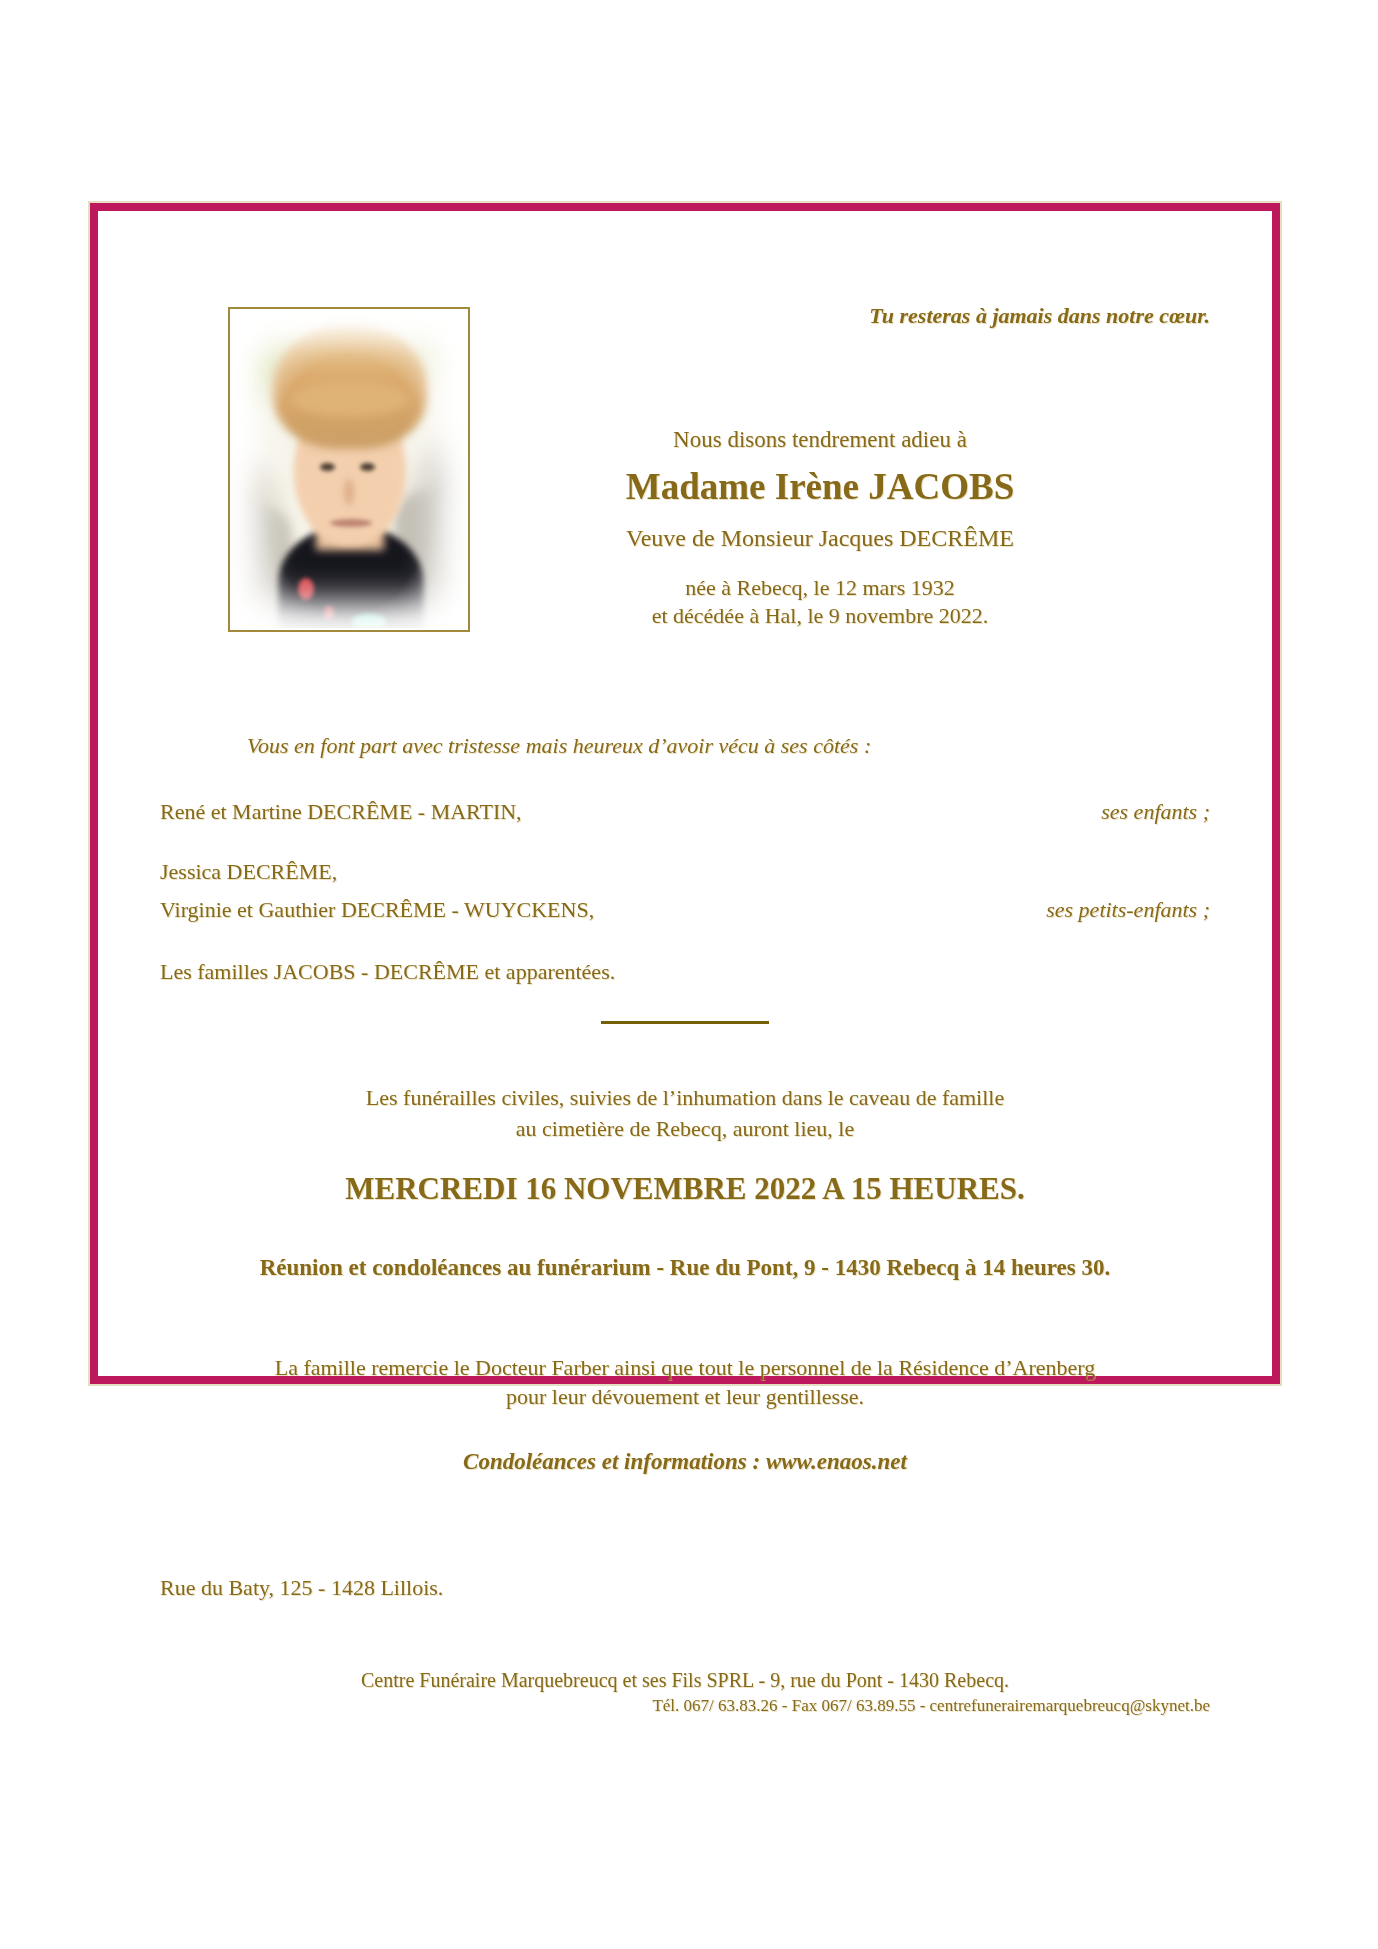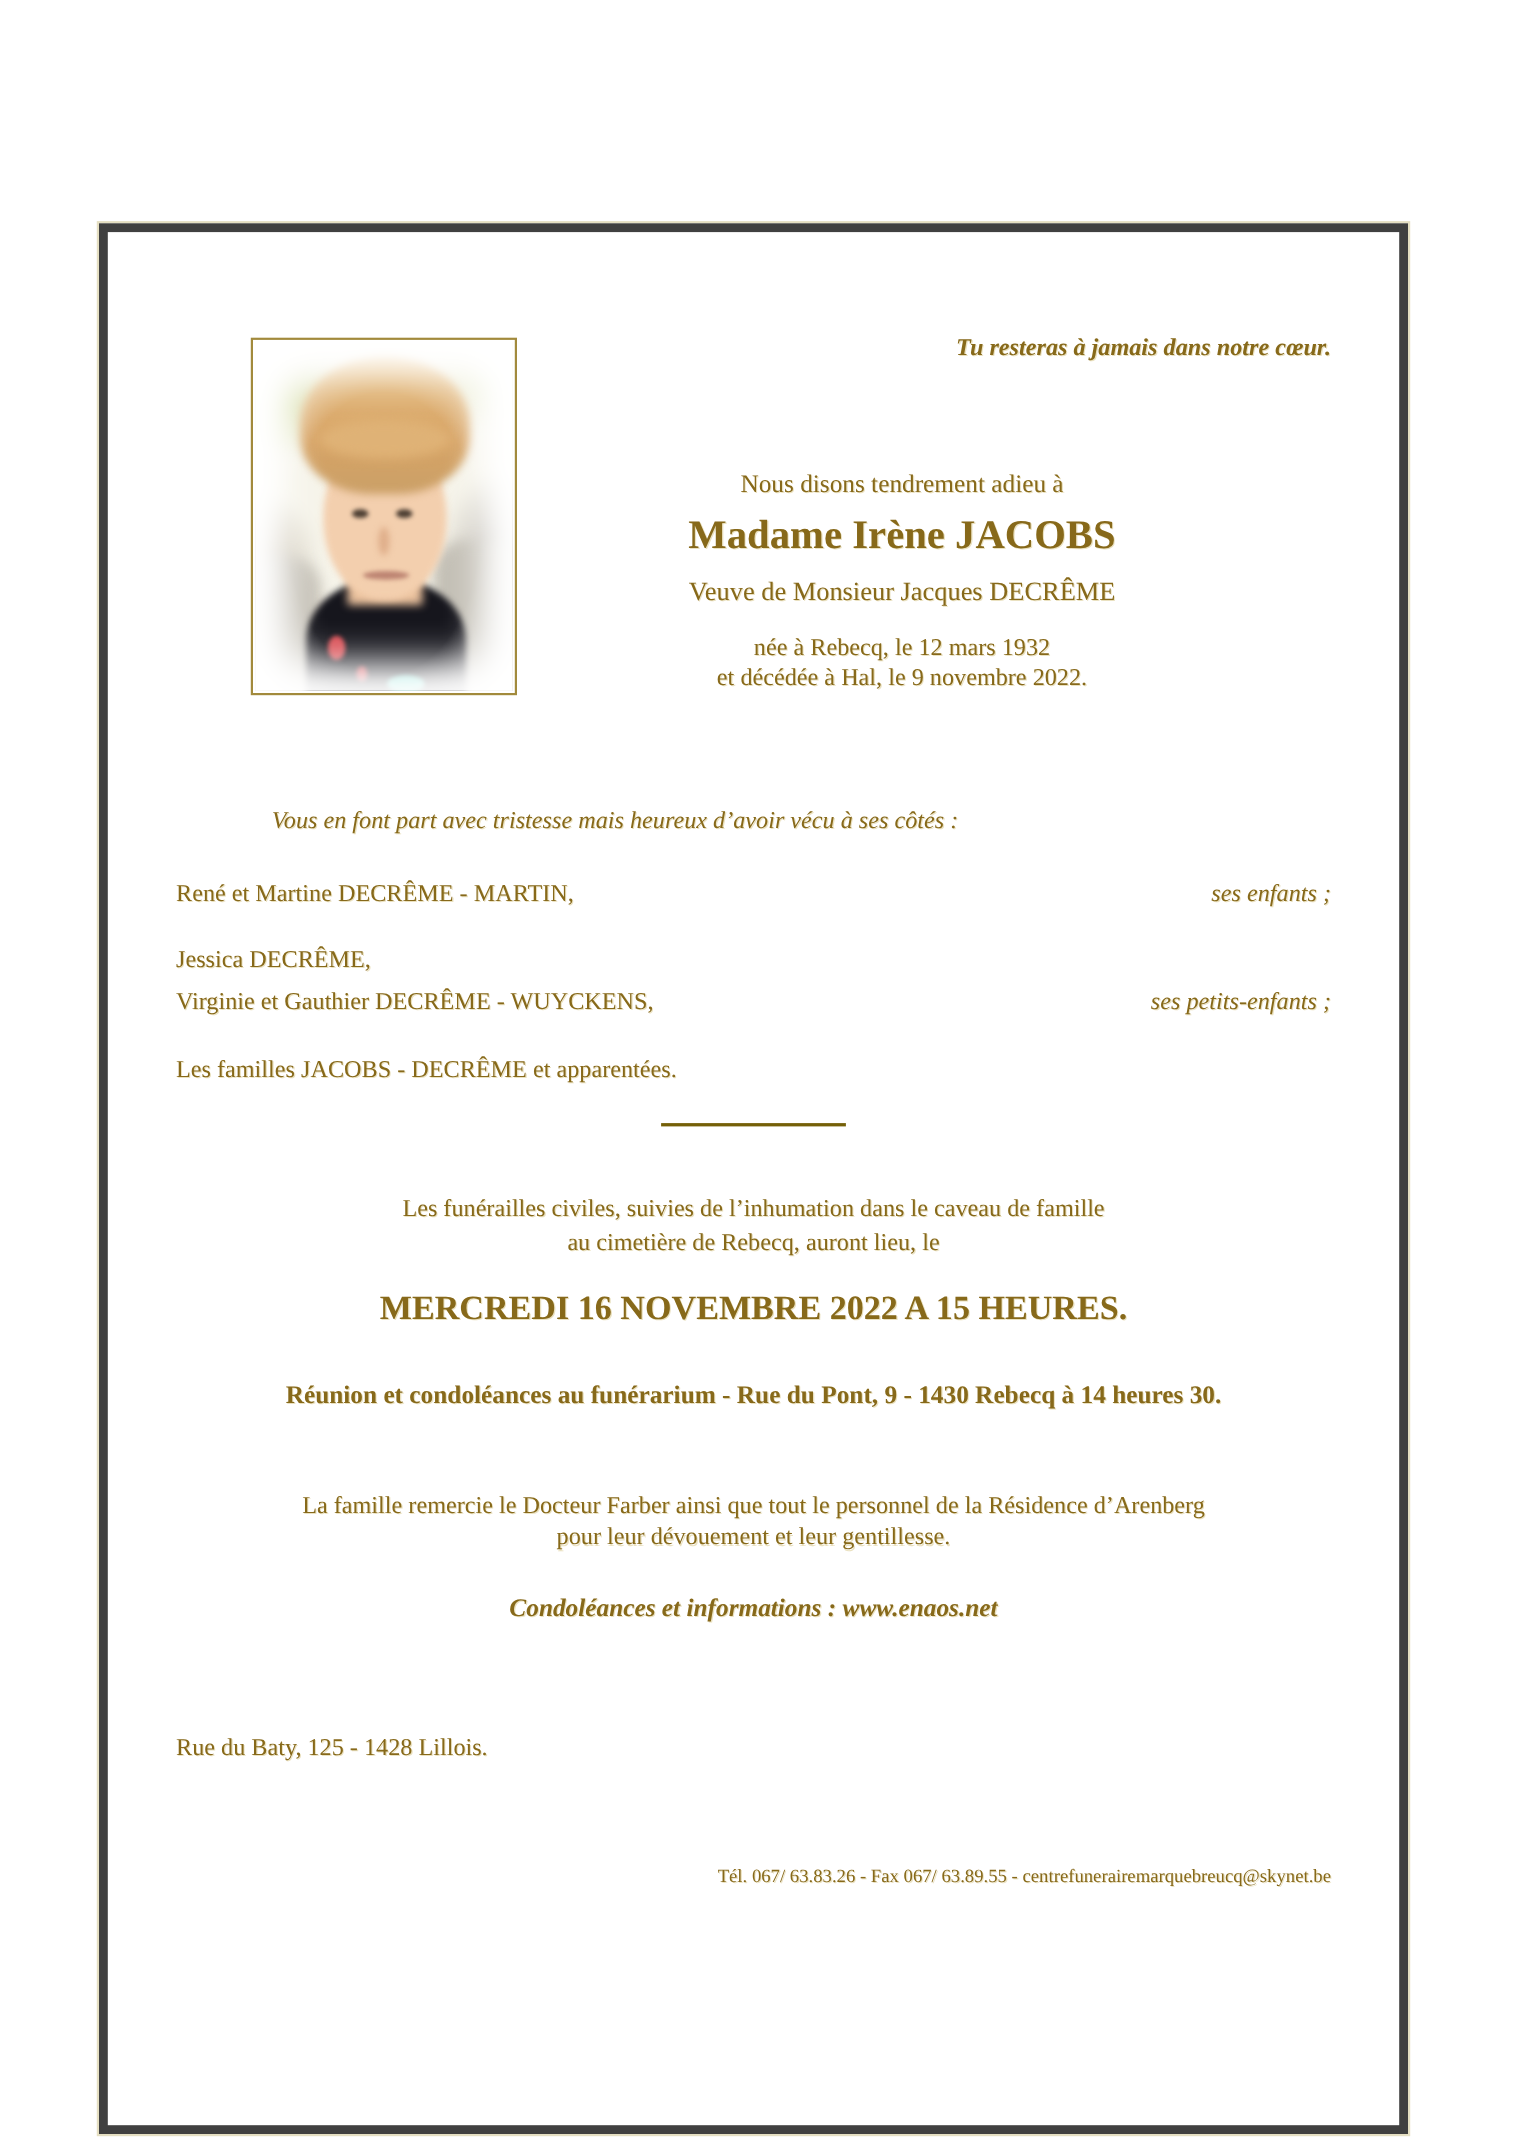--- a/index.html
+++ b/index.html
@@ -7,22 +7,22 @@
     position:relative;
     width:1378px; height:1949px;
     background:#ffffff;
     font-family:"Liberation Serif", serif;
     color:#87691a;
     overflow:hidden;
   }
   .frame {
     position:absolute;
     left:90px; top:203px;
-    width:1190px; height:1737px;
-    border:8px solid #404040;
+    width:1190px; height:1181px;
+    border:8px solid #be185d;
     box-sizing:border-box;
     box-shadow:0 0 0 2px rgba(198,184,120,0.45);
     background:#ffffff;
   }
   .txt { text-shadow:1px 1px 0 rgba(216,200,140,0.55); }
   .line { position:absolute; left:62px; right:62px; }
 
   .epigraph   { top:92px;  left:372px; right:62px; text-align:right;  font-size:22px; font-weight:bold; font-style:italic; }
   .announce   { top:216px; left:372px; right:102px; text-align:center; font-size:23px; }
   .name-title { top:254px; left:372px; right:102px; text-align:center; font-size:37px; font-weight:bold; }
@@ -160,16 +160,17 @@
     <div class="line date-line txt">MERCREDI 16 NOVEMBRE 2022 A 15 HEURES.</div>
     <div class="line meeting txt">Réunion et condoléances au funérarium - Rue du Pont, 9 - 1430 Rebecq à 14 heures 30.</div>
 
     <div class="line thanks1 txt">La famille remercie le Docteur Farber ainsi que tout le personnel de la Résidence d’Arenberg</div>
     <div class="line thanks2 txt">pour leur dévouement et leur gentillesse.</div>
 
     <div class="line cond1 txt">Condoléances et informations : www.enaos.net</div>
 
     <div class="line address txt">Rue du Baty, 125 - 1428 Lillois.</div>
 
+    <div class="line footer1 txt">Centre Funéraire Marquebreucq et ses Fils SPRL - 9, rue du Pont - 1430 Rebecq.</div>
     <div class="line footer2 txt">Tél. 067/ 63.83.26 - Fax 067/ 63.89.55 - centrefunerairemarquebreucq@skynet.be</div>
 
   </div>
 </div>
 
 </body></html>

